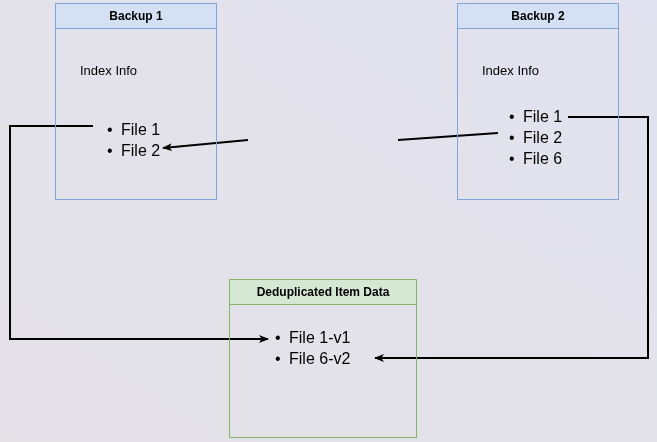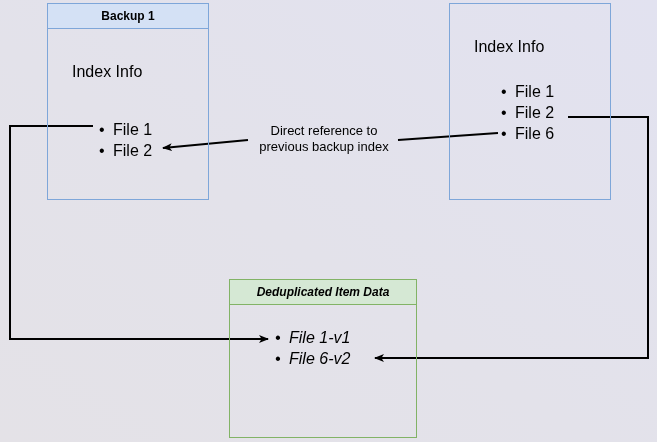--- a/index.html
+++ b/index.html
@@ -22,22 +22,22 @@
     position: absolute;
     left: 0; top: 0;
     width: 657px; height: 442px;
     pointer-events: none;
   }
   .box {
     position: absolute;
     box-sizing: border-box;
     background: transparent;
   }
-  .box-blue { border: 1px solid #7ea6d9; }
-  .box-green { border: 1px solid #82b366; font-style: italic; }
+  .box-blue { border: 1px solid #7ea6d9; margin-left: 8px; }
+  .box-green { border: 1px solid #82b366; }
   .box-title {
     box-sizing: border-box;
     width: 100%;
     height: 25px;
     line-height: 24px;
     text-align: center;
     font-size: 12px;
     font-weight: bold;
     color: #000;
   }
@@ -48,21 +48,21 @@
   .title-green {
     background: #d5e8d4;
     border-bottom: 1px solid #82b366;
   }
   .box-body {
     position: relative;
     width: 100%;
   }
   .index-label {
     position: absolute;
-    font-size: 16px;
+    font-size: 13px;
     color: #000;
     white-space: nowrap;
   }
   .file-list {
     position: absolute;
     margin: 0;
     padding: 0;
     list-style: none;
   }
   .file-list li {
@@ -114,38 +114,35 @@
     <div class="box-body" style="height:170px;">
       <div class="index-label" style="left:24px; top:34px;">Index Info</div>
       <ul class="file-list" style="left:51px; top:90px;">
         <li>File 1</li>
         <li>File 2</li>
       </ul>
     </div>
   </div>
 
   <div class="box box-blue" style="left:449px; top:3px; width:162px; height:197px;">
+    <div class="box-title title-blue">Backup 2</div>
     <div class="box-body" style="height:170px;">
       <div class="index-label" style="left:24px; top:34px;">Index Info</div>
       <ul class="file-list" style="left:51px; top:77px;">
         <li>File 1</li>
         <li>File 2</li>
         <li>File 6</li>
       </ul>
     </div>
   </div>
 
   <div class="box box-green" style="left:229px; top:279px; width:188px; height:159px;">
     <div class="box-title title-green">Deduplicated Item Data</div>
     <div class="box-body" style="height:132px;">
       <ul class="file-list" style="left:45px; top:22px;">
         <li>File 1-v1</li>
         <li>File 6-v2</li>
       </ul>
     </div>
   </div>
 
-  <div class="edge-label" style="left:249px; top:123px; width:150px;">
-    <div>Direct reference to</div>
-    <div>previous backup index</div>
-  </div>
 
 </div>
 
 </body></html>

